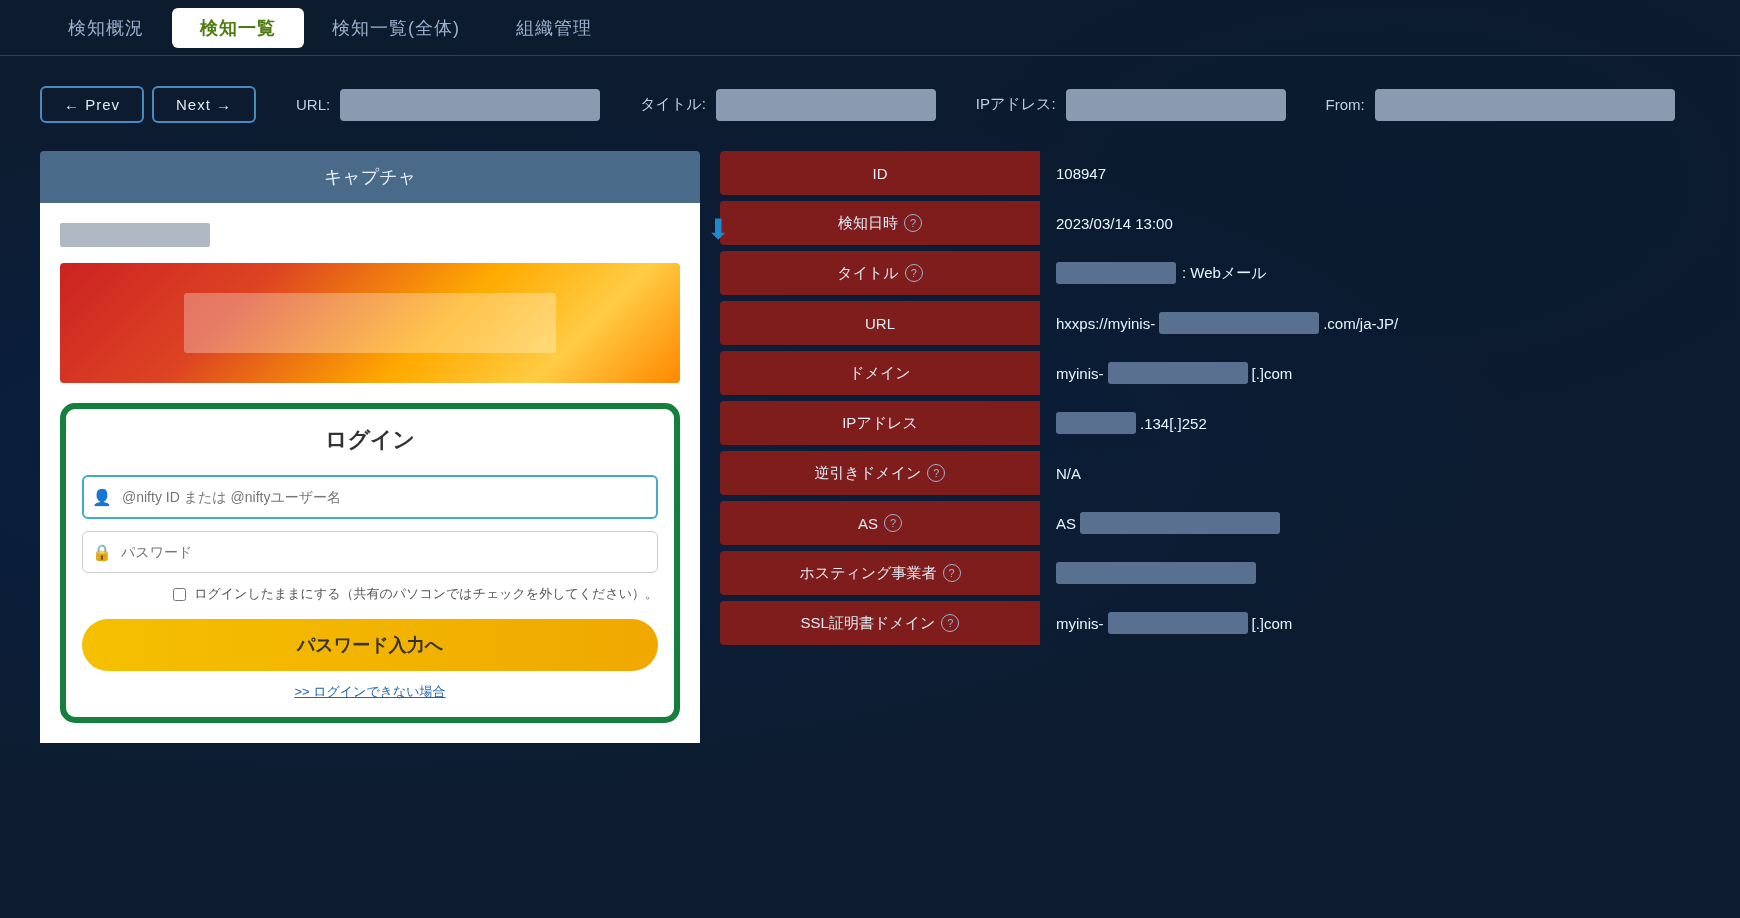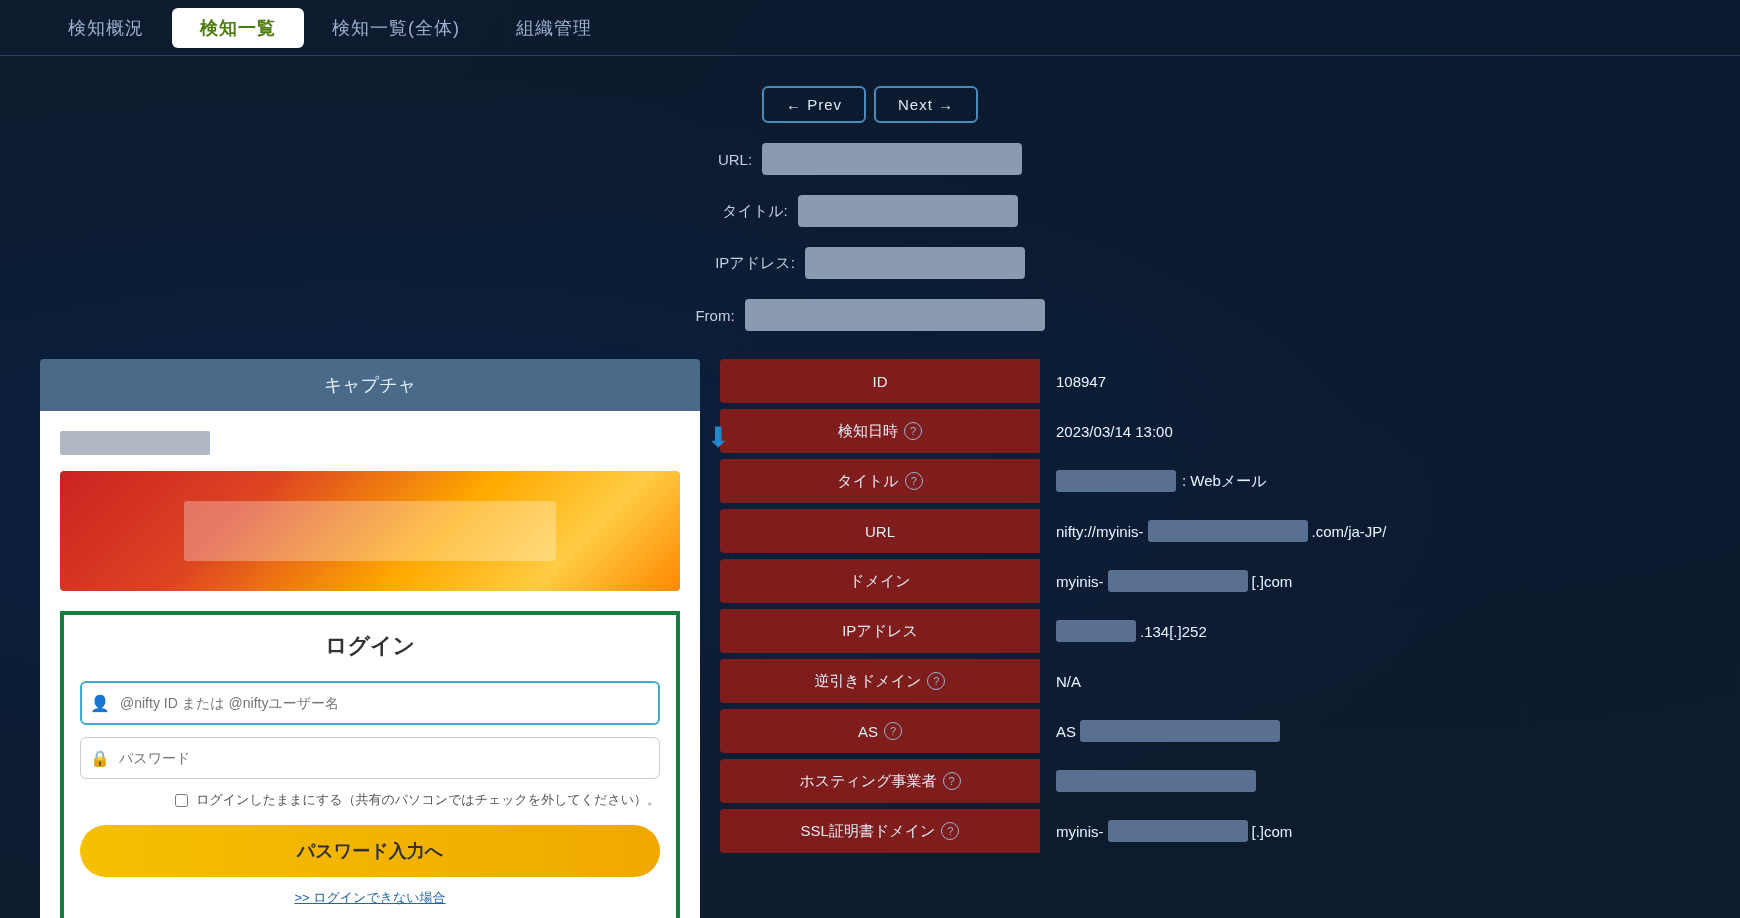--- a/index.html
+++ b/index.html
@@ -43,23 +43,22 @@
 
     
     .main-content {
       padding: 30px 40px;
     }
 
     
     .controls-row {
       display: flex;
       align-items: center;
-      gap: 20px;
+      gap: 40px;
       margin-bottom: 28px;
-      flex-direction: column;
     }
 
     .nav-buttons {
       display: flex;
       gap: 8px;
     }
 
     .nav-btn {
       padding: 8px 22px;
       border: 2px solid #4a8abf;
@@ -139,22 +138,22 @@
       right: -30px;
       top: 10px;
       color: #2288cc;
       font-size: 28px;
       cursor: pointer;
     }
 
     
     .screenshot-sim {
       background: white;
-      border: 4px solid #15803d;
-      border-radius: 0;
+      border: 6px solid #15803d;
+      border-radius: 15px;
       padding: 16px;
     }
 
     .screenshot-top-bar {
       background: #b0b8c4;
       height: 24px;
       border-radius: 2px;
       margin-bottom: 16px;
       width: 150px;
     }
@@ -410,21 +409,21 @@
           <span class="info-value-blurred" style="width:120px; margin-right:6px;"></span>
           <span>: Webメール</span>
         </div>
       </div>
 
       <div class="info-row">
         <div class="info-label">
           <span>URL</span>
         </div>
         <div class="info-value">
-          <span>nifty://myinis-</span>
+          <span>hxxps://myinis-</span>
           <span class="info-value-blurred" style="width:160px; margin: 0 4px;"></span>
           <span>.com/ja-JP/</span>
         </div>
       </div>
 
       <div class="info-row">
         <div class="info-label">
           <span>ドメイン</span>
         </div>
         <div class="info-value">

